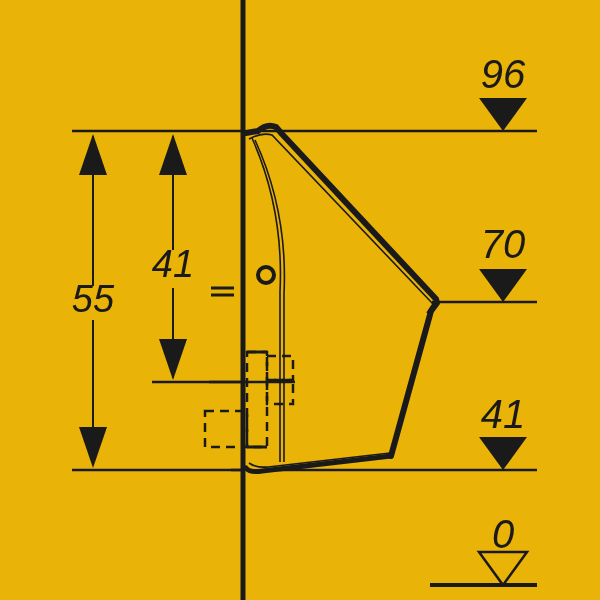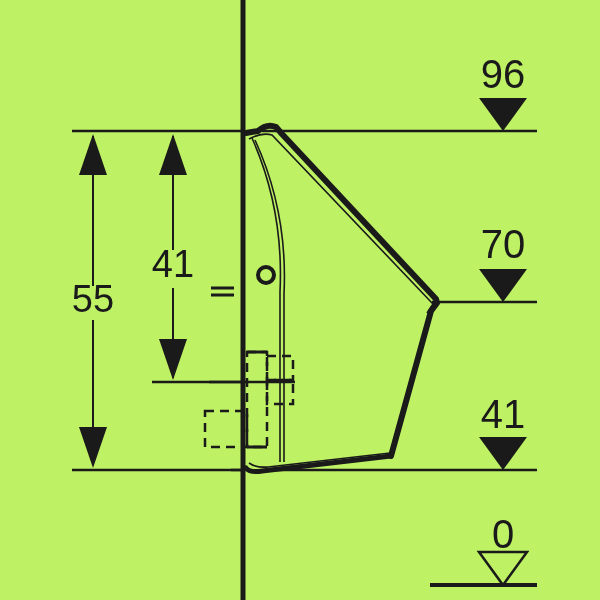--- a/index.html
+++ b/index.html
@@ -7,22 +7,23 @@
     padding: 0;
     background: #ffffff;
   }
   body {
     font-family: "Liberation Sans", sans-serif;
   }
   #drawing-root {
     position: relative;
     width: 600px;
     height: 600px;
-    background: #bef264;
+    background: #eab308;
     overflow: hidden;
+    font-style: italic;
   }
   #drawing-svg {
     display: block;
     width: 600px;
     height: 600px;
   }
   .dim-text {
     font-family: "Liberation Sans", sans-serif;
     font-size: 38px;
     fill: #1a1a1a;

